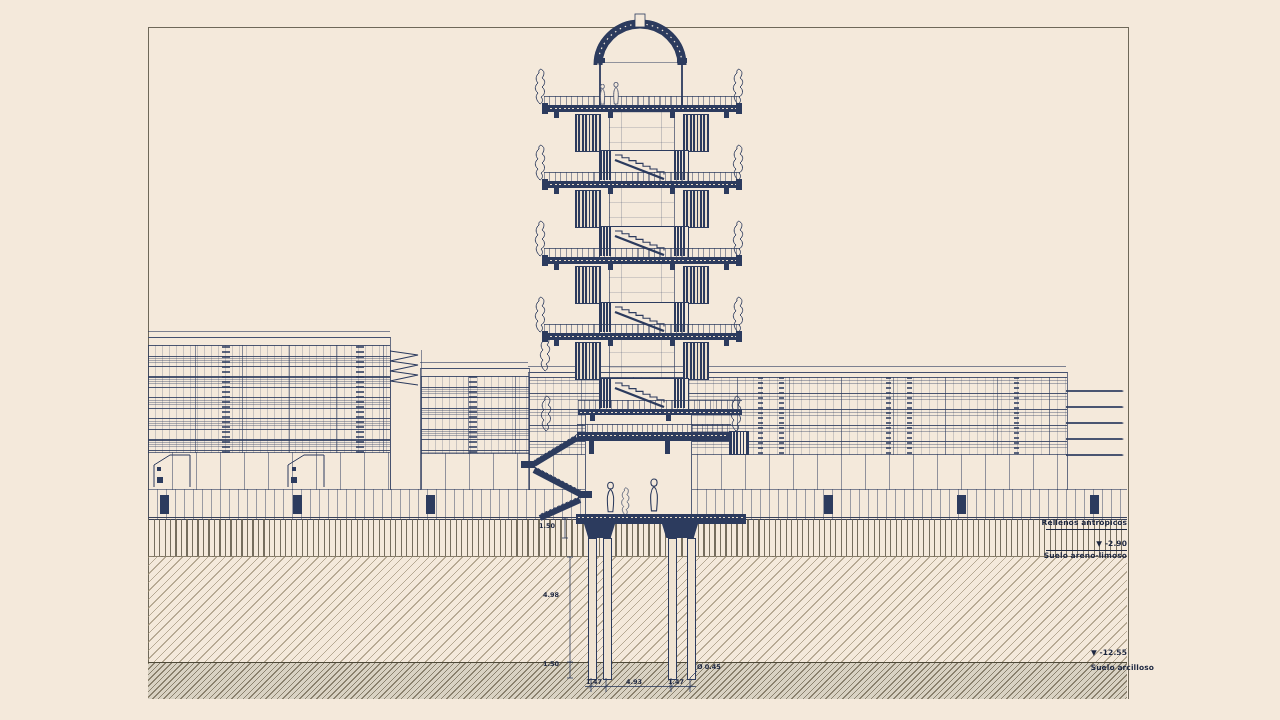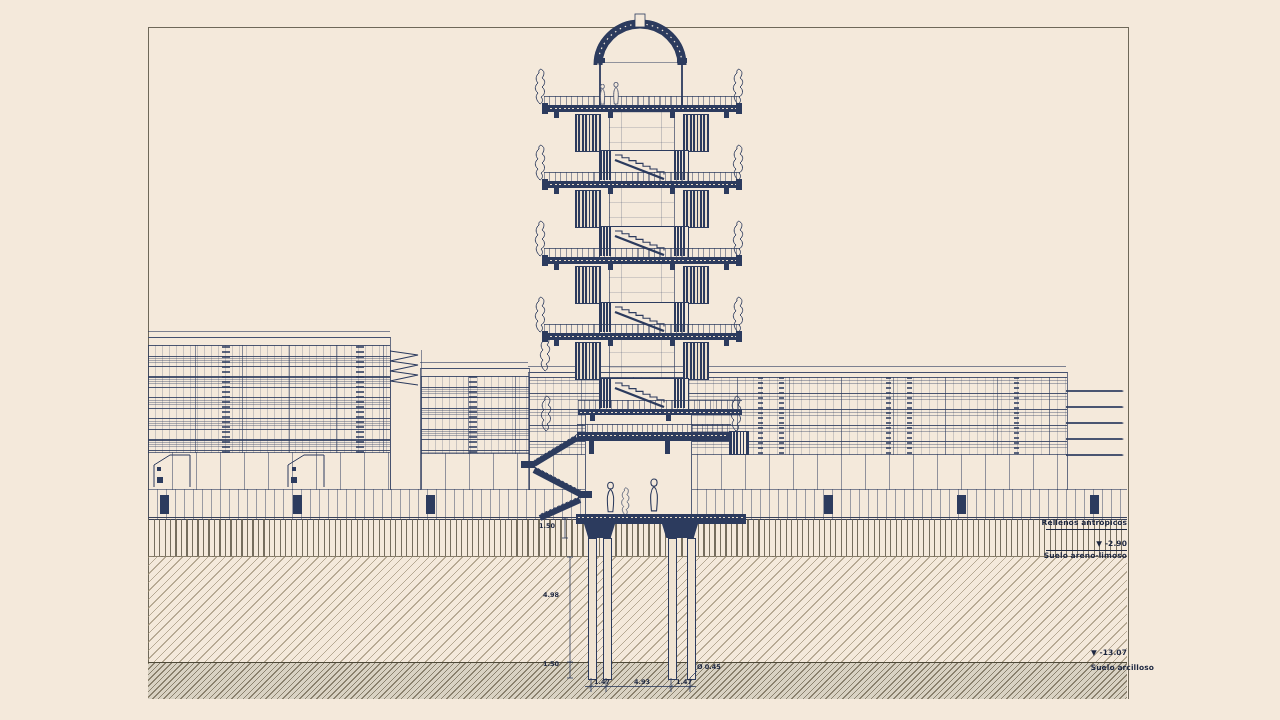--- a/index.html
+++ b/index.html
@@ -78,21 +78,21 @@
   .bend{left:152px;top:7px;width:18px;height:22px;
     background-image:repeating-linear-gradient(90deg, var(--ink) 0 1.6px, var(--paper) 1.6px 3.2px);border:1px solid var(--ink)}
   
   .gslab{left:576px;top:514px;width:170px;height:10px;background:var(--ink)}
   .cap{top:524px;height:14px;background:var(--ink)}
   .pile{top:538px;width:6.5px;height:140px;background:#efe3d2;border:1px solid var(--ink)}
   
   .ann{width:130px;text-align:right;font-size:7.5px;font-weight:bold;color:#1c2640;letter-spacing:.1px;line-height:8px}
   .annline{height:1px;background:#1c2640}
   .dim{font-size:6.5px;font-weight:bold;color:#1c2640;line-height:7px}
-  .dim.c{width:24px;text-align:right}
+  .dim.c{width:24px;text-align:left}
   .dim.r{width:30px;text-align:center}
 </style>
 </head>
 <body>
 
 <div class="stage">
 
   <svg width="0" height="0" style="left:-10px;top:-10px">
     <defs>
       <symbol id="sym-tree" viewBox="0 0 14 38">
@@ -166,21 +166,21 @@
   <div class="gline"></div>
   <div class="soil1"></div>
   <div class="soil2"></div>
   <div class="soil3"></div>
 
   <span class="ann" style="left:997px;top:519px">Rellenos antrópicos</span>
   <div class="annline" style="left:1046px;top:529px;width:81px"></div>
   <span class="ann" style="left:997px;top:540px">▼ -2.90</span>
   <div class="annline" style="left:1046px;top:550px;width:81px"></div>
   <span class="ann" style="left:997px;top:552px">Suelo areno-limoso</span>
-  <span class="ann" style="left:997px;top:649px">▼ -13.07</span>
+  <span class="ann" style="left:997px;top:649px">▼ -12.55</span>
   <span class="ann" style="left:1024px;top:664px">Suelo arcilloso</span>
 
   <div class="coremask"></div>
 
   <div class="gslab">
       <div class="slabgap" style="width:166px"></div>
     </div>
   <div class="cap" style="left:584px;width:31px;clip-path:polygon(0 0,100% 0,86% 100%,14% 100%)"></div>
   <div class="cap" style="left:662px;width:36px;clip-path:polygon(0 0,100% 0,88% 100%,12% 100%)"></div>
   <div class="pile" style="left:588px"></div>

